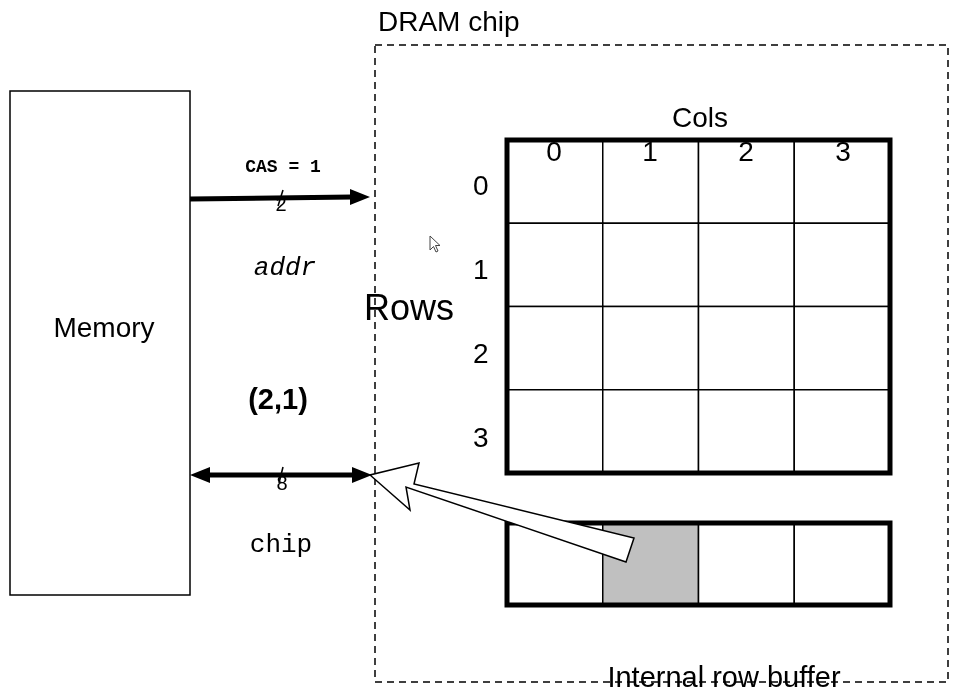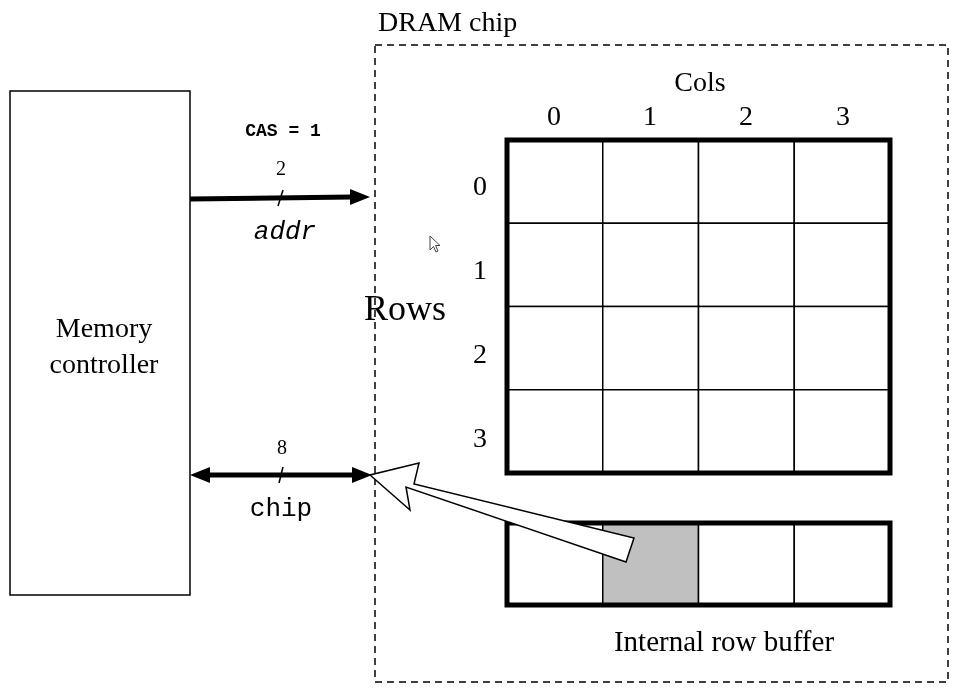--- a/index.html
+++ b/index.html
@@ -1,21 +1,21 @@
 <!DOCTYPE html>
 <html><head>
 <meta charset="utf-8">
 <style>
   html, body { margin: 0; padding: 0; background: #ffffff; }
   body { width: 956px; height: 688px; position: relative; overflow: hidden; font-family: "Liberation Sans", sans-serif; color: #000; }
-  .abs { position: absolute; font-family: Liberation Serif, serif; }
+  .abs { position: absolute; }
   svg.canvas { position: absolute; left: 0; top: 0; }
   .mono { font-family: "Liberation Mono", monospace; }
   .lbl { white-space: nowrap; line-height: 1; }
-  .center { transform: translateX(-50%); text-align: center; }
+  .center { transform: translateX(-50%); text-align: center; margin-top: 36px; }
   #mc-label { left: 10px; top: 310px; width: 188px; text-align: center; font-size: 28px; line-height: 36px; }
   #dram-title { left: 378px; top: 8px; font-size: 28px; }
   #cols-label { left: 700px; top: 68px; font-size: 28px; }
   .colnum { top: 102px; font-size: 28px; }
   .rownum { font-size: 28px; left: 473px; }
   #rows-label { left: 364px; top: 290px; font-size: 36px; }
   #cas-label { left: 283px; top: 122px; font-size: 18px; font-weight: bold; }
   .width-num { font-size: 20px; }
   #addr-label { left: 285px; top: 219px; font-size: 26px; font-style: italic; }
   #data-label { left: 281px; top: 496px; font-size: 26px; }
@@ -79,21 +79,20 @@
 
   <polygon points="634,538 626,562 406,487 410,510 370,475 419,463 414,484" fill="#fff" stroke="#000" stroke-width="1.5" stroke-linejoin="miter"></polygon>
 
   <g transform="translate(430,236)">
     <path d="M0,0 L0,14 L3.5,10.5 L6,16 L8,15 L5.5,9.5 L10,9.5 Z" fill="#fff" stroke="#444" stroke-width="1"></path>
   </g>
 </svg>
 
 <div id="mc-label" class="abs lbl">
   <div>Memory</div>
-  <div>controller</div>
 </div>
 
 <div id="dram-title" class="abs lbl">DRAM chip</div>
 <div id="cols-label" class="abs lbl center">Cols</div>
 
 <div class="abs lbl colnum center" style="left:554px">0</div>
 <div class="abs lbl colnum center" style="left:650px">1</div>
 <div class="abs lbl colnum center" style="left:746px">2</div>
 <div class="abs lbl colnum center" style="left:843px">3</div>
 
@@ -102,18 +101,19 @@
 <div class="abs lbl rownum" style="top:340px">2</div>
 <div class="abs lbl rownum" style="top:424px">3</div>
 
 <div id="rows-label" class="abs lbl">Rows</div>
 
 <div id="cas-label" class="abs lbl center mono">CAS = 1</div>
 <div class="abs lbl center width-num" style="left:281px; top:158px">2</div>
 <div id="addr-label" class="abs lbl center mono">addr</div>
 
 <div id="supercell-label" class="abs lbl center">
+  <div>(2,1)</div>
 </div>
 
 <div class="abs lbl center width-num" style="left:282px; top:437px">8</div>
 <div id="data-label" class="abs lbl center mono">chip</div>
 
 <div id="rowbuf-label" class="abs lbl center">Internal row buffer</div>
 
 </body></html>

